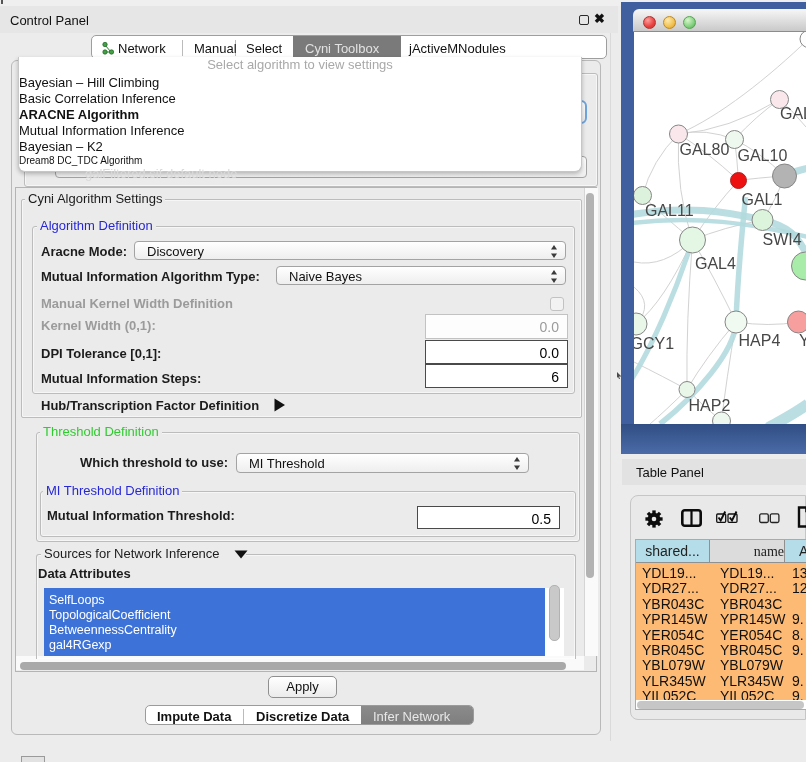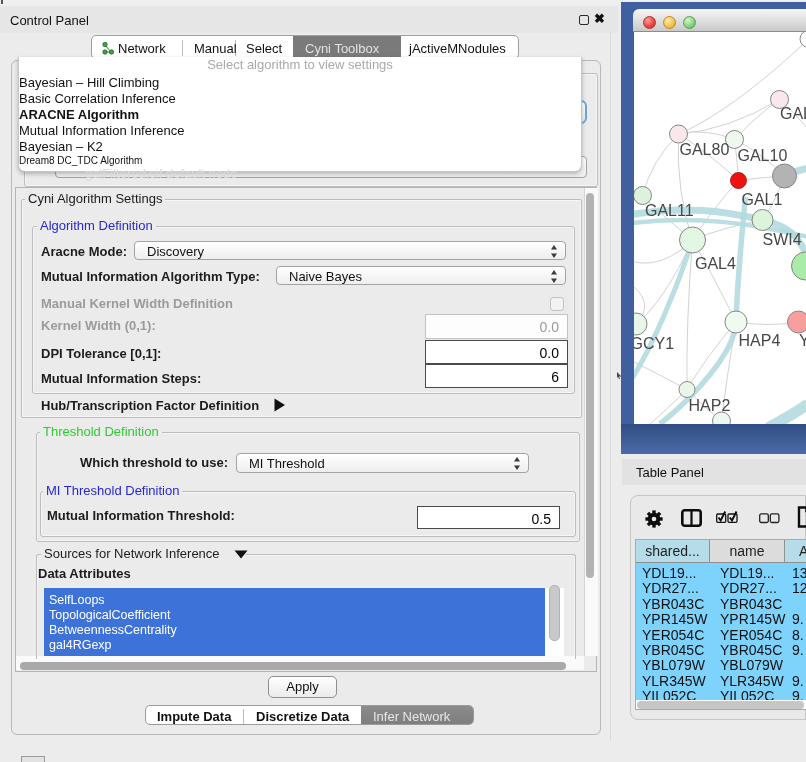--- a/index.html
+++ b/index.html
@@ -25,21 +25,21 @@
 
 <div class="abs" style="left:0;top:6px;width:618px;height:27px;background:#e6e6e6;"></div>
 <div class="abs" style="left:610px;top:33px;width:1px;height:708px;background:#dadada;"></div>
 <div class="abs" style="left:10px;top:13px;font-size:13px;color:#111;">Control Panel</div>
 <div class="abs" style="left:579px;top:15px;width:8px;height:8px;border:1.5px solid #2a2a2a;border-radius:2px;"></div>
 <div class="abs" style="left:594px;top:11px;font-size:13px;font-weight:bold;color:#111;">✖</div>
 
 <div class="abs" style="left:11px;top:60px;width:590px;height:675px;background:#ebebeb;
   border:1px solid #b9b9b9;border-radius:6px;box-sizing:border-box;"></div>
 
-<div class="abs" style="left:91px;top:35px;width:428px;height:24px;background:#fff;
+<div class="abs" style="left:91px;top:35px;width:516px;height:24px;background:#fff;
   border:1px solid #9e9e9e;border-radius:5px;box-sizing:border-box;overflow:hidden;">
   <div class="abs" style="left:0;top:0;width:101px;height:24px;"></div>
   <div class="abs" style="left:90px;top:4px;width:1px;height:16px;background:#bbb;"></div>
   <div class="abs" style="left:143px;top:4px;width:1px;height:16px;background:#bbb;"></div>
   <div class="abs" style="left:201px;top:0;width:108px;height:24px;background:#7a7a7a;"></div>
   <div class="abs" style="left:10px;top:5px;width:13px;height:14px;">
     <svg width="13" height="14" viewBox="0 0 13 14">
       <line x1="3" y1="4" x2="9" y2="11" stroke="#2e7d32" stroke-width="1"></line>
       <line x1="3" y1="11" x2="9" y2="11" stroke="#2e7d32" stroke-width="1"></line>
       <circle cx="3" cy="3.5" r="2.2" fill="#43a047" stroke="#1b5e20" stroke-width=".7"></circle>
@@ -297,24 +297,24 @@
 </svg>
 <svg class="abs" style="left:759px;top:513px;" width="21" height="11" viewBox="0 0 21 11">
   <rect x="0.7" y="0.9" width="8.6" height="8.6" rx="1.5" fill="none" stroke="#222" stroke-width="1.3"></rect>
   <rect x="11.3" y="0.9" width="8.6" height="8.6" rx="1.5" fill="none" stroke="#222" stroke-width="1.3"></rect>
 </svg>
 <svg class="abs" style="left:797px;top:506px;" width="14" height="22" viewBox="0 0 14 22">
   <path d="M2 1.5 H9 L13 5.5 V20.5 H2 Z" fill="none" stroke="#0d0d0d" stroke-width="2.4"></path>
   <path d="M9 1.5 V5.5 H13" fill="none" stroke="#0d0d0d" stroke-width="1.6"></path>
 </svg>
 
-<div class="abs" style="left:635px;top:539px;width:171px;height:171px;background:#7dd3fc;border:1px solid #aaa;border-right:none;box-sizing:border-box;overflow:hidden;">
+<div class="abs" style="left:635px;top:539px;width:171px;height:171px;background:#fdba74;border:1px solid #aaa;border-right:none;box-sizing:border-box;overflow:hidden;">
   <div class="abs" style="left:0;top:0;width:74px;height:23px;background:#b5dde9;border-right:1px solid #909090;border-bottom:1px solid #909090;box-sizing:border-box;text-align:center;">
     <span style="font-size:14px;color:#222;line-height:23px;">shared...</span></div>
-  <div class="abs" style="left:74px;top:0;width:75px;height:23px;background:#dcdcdc;border-right:1px solid #909090;border-bottom:1px solid #909090;box-sizing:border-box;text-align:center;">
+  <div class="abs" style="left:74px;top:0;width:75px;height:23px;background:#dcdcdc;border-right:1px solid #909090;border-bottom:1px solid #909090;box-sizing:border-box;text-align:right;font-family:Liberation Serif, serif;">
     <span style="font-size:14px;color:#222;line-height:23px;">name</span></div>
   <div class="abs" style="left:149px;top:0;width:22px;height:23px;background:#b5dde9;border-bottom:1px solid #909090;box-sizing:border-box;"><span style="font-size:14px;color:#222;line-height:23px;margin-left:14px;">A</span></div>
   <div class="abs" style="left:6px;top:26px;font-size:14px;color:#111;line-height:15.4px;white-space:pre;">YDL19...
 YDR27...
 YBR043C
 YPR145W
 YER054C
 YBR045C
 YBL079W
 YLR345W

